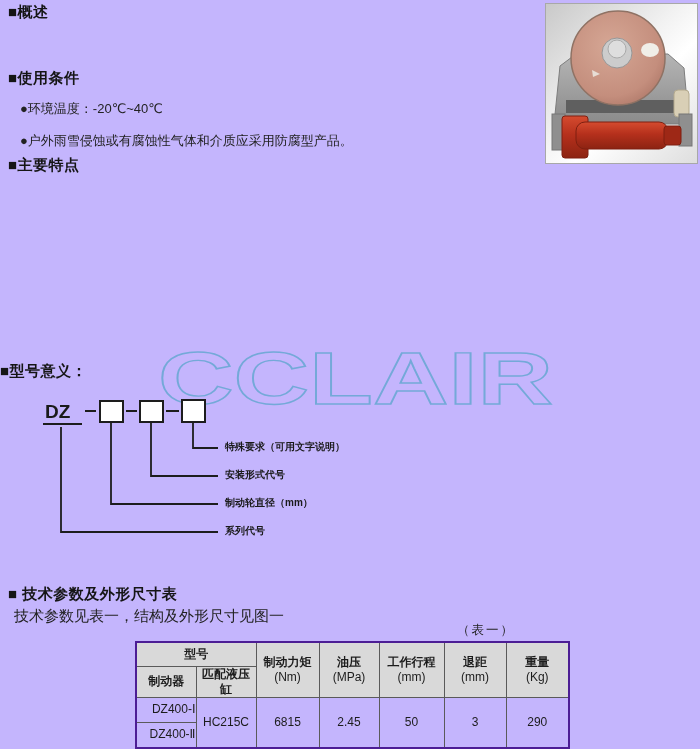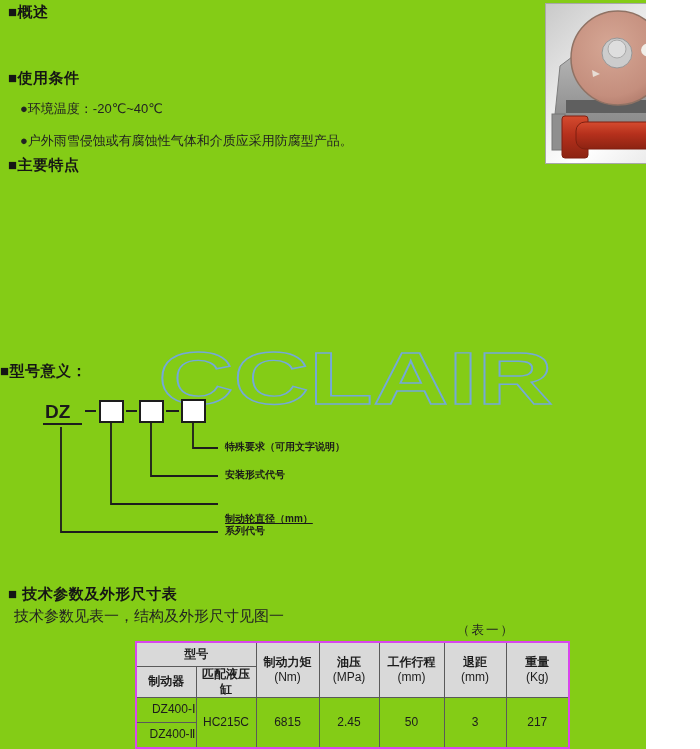--- a/index.html
+++ b/index.html
@@ -1,37 +1,37 @@
 <!DOCTYPE html>
 <html><head>
 <meta charset="utf-8">
 <style>
   html,body{margin:0;padding:0;background:#ffffff;}
   .page{
-    position:relative;width:646px;height:749px;background:#84cc16;
+    position:relative;width:700px;height:749px;background:#c4b5fd;
     font-family:"Liberation Sans","DejaVu Sans",sans-serif;color:#1e1e1e;overflow:hidden;
   }
   .abs{position:absolute;}
   .h{font-size:15px;font-weight:bold;color:#151515;letter-spacing:0.5px;}
   .body-text{font-size:13px;line-height:20px;color:#222;}
   .list .li{font-size:13px;line-height:22px;color:#222;padding-left:13px;text-indent:-13px;margin:11px;}
   .cond .li{line-height:21px;}
   .diag-label{font-size:10px;font-weight:bold;color:#1a1a1a;white-space:nowrap;}
   .note{font-size:15px;color:#222;}
   .caption{font-size:12.5px;color:#222;letter-spacing:2px;}
   
   .photo{
     left:545px;top:3px;width:153px;height:161px;
     border:1px solid #a8a8a8;box-sizing:border-box;
     background:linear-gradient(135deg,#c9c9c9 0%,#f3f3f3 45%,#ffffff 60%,#dedede 100%);
   }
   
   table.specs{
     border-collapse:collapse;table-layout:fixed;
-    border:2px solid #d946ef;
+    border:2px solid #4c1d95;
     font-size:12px;color:#1c1c1c;
   }
   table.specs td{
     border:1px solid #5a5a5a;text-align:center;vertical-align:middle;
     padding:0;line-height:15px;overflow:hidden;
   }
   table.specs td.hd{background:#d9d9d9;font-weight:bold;}
   table.specs td.model-cell{text-align:right;padding-left:5px;}
   .unit{font-weight:normal;}
   svg text{font-family:"Liberation Sans","DejaVu Sans",sans-serif;}
@@ -68,21 +68,21 @@
     <rect x="142" y="5" width="23" height="22" fill="#ffffff" stroke="#1d1d1d" stroke-width="2"></rect>
 
     <polyline points="21,32 21,137 178,137" fill="none" stroke="#1d1d1d" stroke-width="1.8"></polyline>
     <polyline points="71,27 71,109 178,109" fill="none" stroke="#1d1d1d" stroke-width="1.8"></polyline>
     <polyline points="111,27 111,81 178,81" fill="none" stroke="#1d1d1d" stroke-width="1.8"></polyline>
     <polyline points="153,27 153,53 178,53" fill="none" stroke="#1d1d1d" stroke-width="1.8"></polyline>
   </svg>
 
   <div class="abs diag-label" style="left:225px;top:440px;">特殊要求（可用文字说明）</div>
   <div class="abs diag-label" style="left:225px;top:468px;">安装形式代号</div>
-  <div class="abs diag-label" style="left:225px;top:512px;text-decoration:underline;">制动轮直径（mm）</div>
+  <div class="abs diag-label" style="left:225px;top:496px;">制动轮直径（mm）</div>
   <div class="abs diag-label" style="left:225px;top:524px;">系列代号</div>
 
   <div class="abs h" style="left:8px;top:585px;">■ 技术参数及外形尺寸表</div>
   <div class="abs note" style="left:14px;top:607px;">技术参数见表一，结构及外形尺寸见图一</div>
   <div class="abs caption" style="left:457px;top:622px;">（表一）</div>
 
   <table class="specs abs" style="left:135px;top:641px;width:433px;">
     <colgroup>
       <col style="width:60px">
         <col style="width:60px">
@@ -120,21 +120,21 @@
       <td class="hd">制动器</td>
       <td class="hd">匹配液压缸</td>
     </tr>
     <tr style="height:25px;">
       <td class="model-cell">DZ400-Ⅰ</td>
       <td rowspan="2">HC215C</td>
       <td rowspan="2">6815</td>
       <td rowspan="2">2.45</td>
       <td rowspan="2">50</td>
       <td rowspan="2">3</td>
-      <td rowspan="2">217</td>
+      <td rowspan="2">290</td>
     </tr>
     <tr style="height:26px;">
       <td class="model-cell">DZ400-Ⅱ</td>
     </tr>
   </tbody>
     </table>
 
   <div class="abs photo">
     <svg width="151" height="159" viewBox="0 0 151 159">
       <defs>

